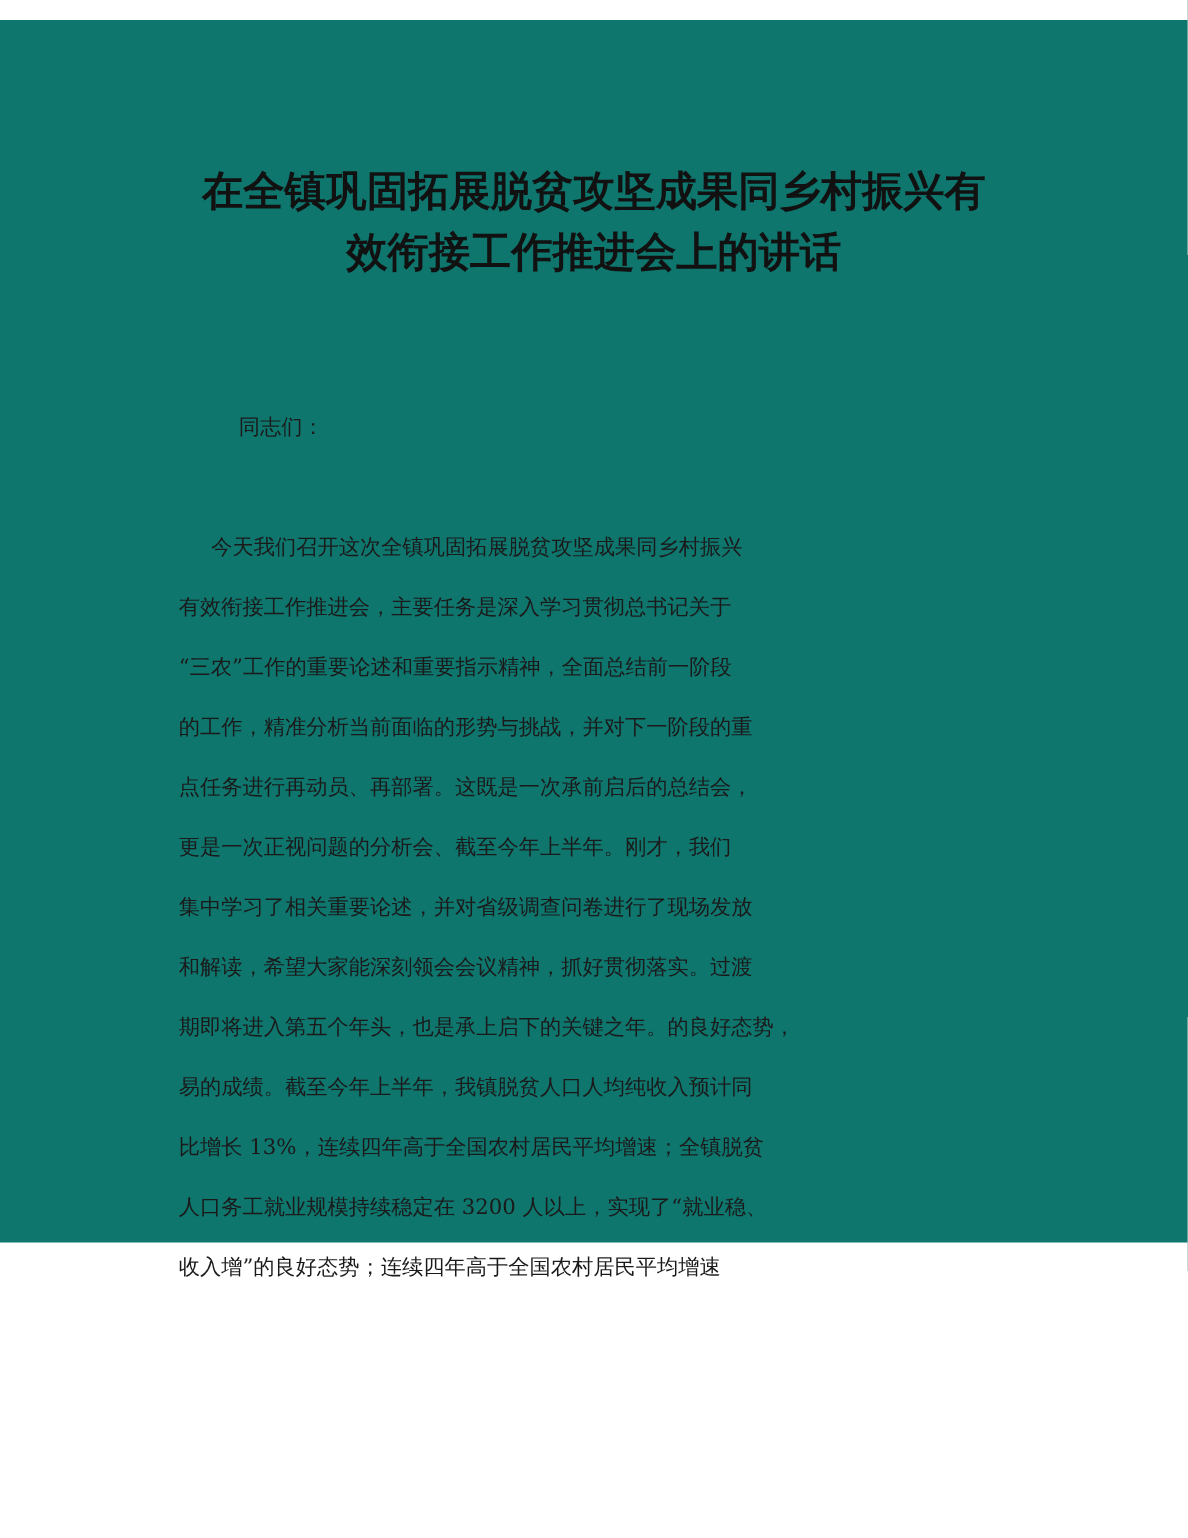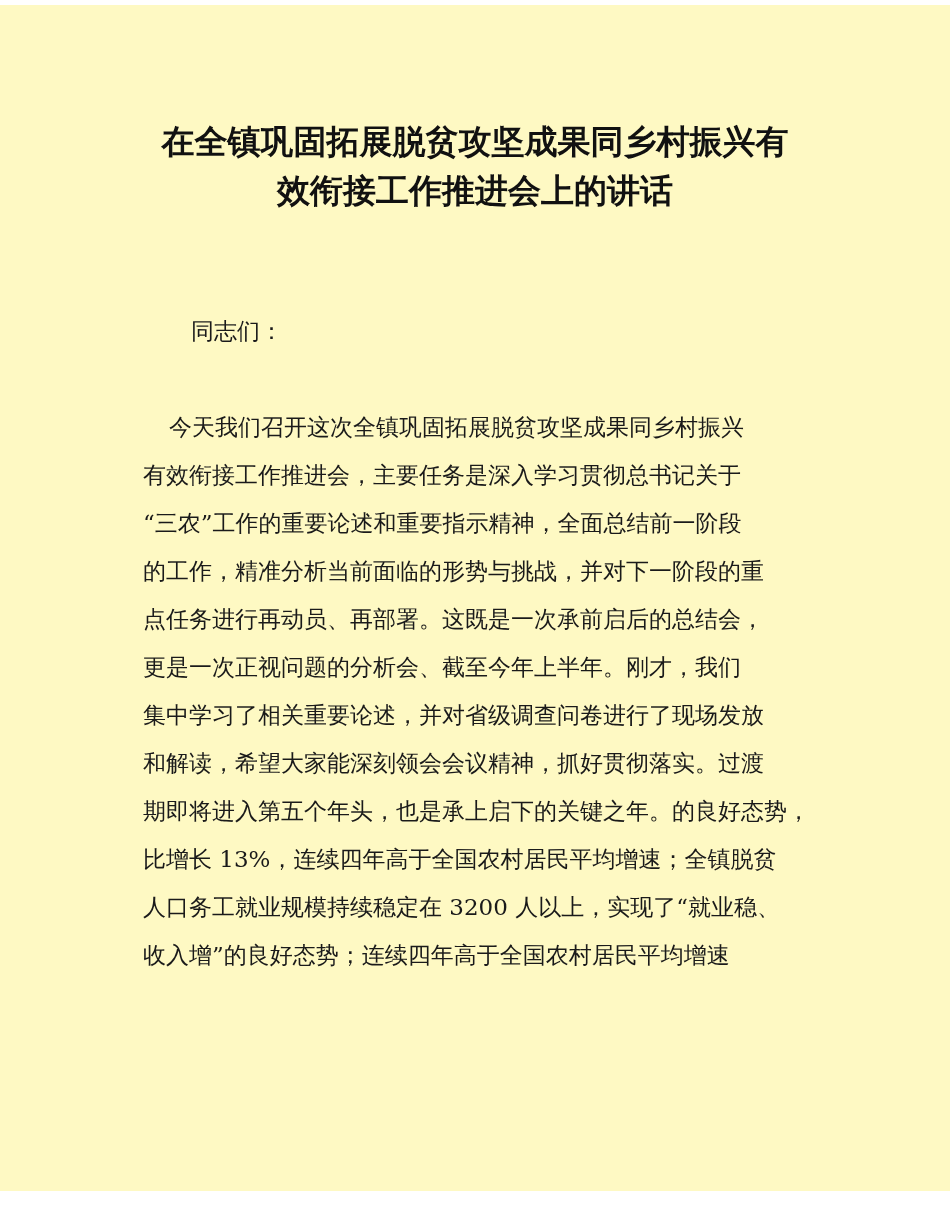--- a/index.html
+++ b/index.html
@@ -1,29 +1,29 @@
 <!DOCTYPE html>
 <html><head>
   <meta charset="utf-8">
   <style>
     html, body { margin: 0; padding: 0; background: #ffffff; }
     body { width: 950px; height: 1230px; position: relative; overflow: hidden; }
-    .page { position: absolute; left: 0; top: 5px; width: 950px; height: 1186px; background: #fef9c3; }
+    .page { position: absolute; left: 0; top: 16px; width: 950px; height: 978px; background: #0f766e; }
     .title {
       position: absolute; left: 0; top: 112px; width: 950px;
       text-align: center; color: #111;
       font-family: "DejaVu Sans", "Liberation Sans", sans-serif;
       font-weight: bold; font-size: 33px; line-height: 49px;
     }
     .title .line { display: block; }
     .body {
       position: absolute; left: 143px; top: 302px; width: 680px;
       color: #1a1a1a;
       font-family: "DejaVu Serif", "Liberation Serif", serif;
-      font-size: 23px; line-height: 48px;
+      font-size: 17px; line-height: 48px;
     }
     .para { margin: 0; padding: 0; }
     .greeting { margin-left: 48px; margin-bottom: 48px; }
     .line { display: block; white-space: nowrap; }
     .indent { margin-left: 26px; }
   </style>
 </head>
 <body>
 
 <div class="page">
@@ -37,18 +37,19 @@
     <p class="para">
       <span class="line indent">今天我们召开这次全镇巩固拓展脱贫攻坚成果同乡村振兴</span>
       <span class="line">有效衔接工作推进会，主要任务是深入学习贯彻总书记关于</span>
       <span class="line">“三农”工作的重要论述和重要指示精神，全面总结前一阶段</span>
       <span class="line">的工作，精准分析当前面临的形势与挑战，并对下一阶段的重</span>
       <span class="line">点任务进行再动员、再部署。这既是一次承前启后的总结会，</span>
       <span class="line">更是一次正视问题的分析会、截至今年上半年。刚才，我们</span>
       <span class="line">集中学习了相关重要论述，并对省级调查问卷进行了现场发放</span>
       <span class="line">和解读，希望大家能深刻领会会议精神，抓好贯彻落实。过渡</span>
       <span class="line">期即将进入第五个年头，也是承上启下的关键之年。的良好态势，</span>
+      <span class="line">易的成绩。截至今年上半年，我镇脱贫人口人均纯收入预计同</span>
       <span class="line">比增长 13%，连续四年高于全国农村居民平均增速；全镇脱贫</span>
       <span class="line">人口务工就业规模持续稳定在 3200 人以上，实现了“就业稳、</span>
       <span class="line">收入增”的良好态势；连续四年高于全国农村居民平均增速</span>
     </p>
   </div>
 </div>
 
 </body></html>

